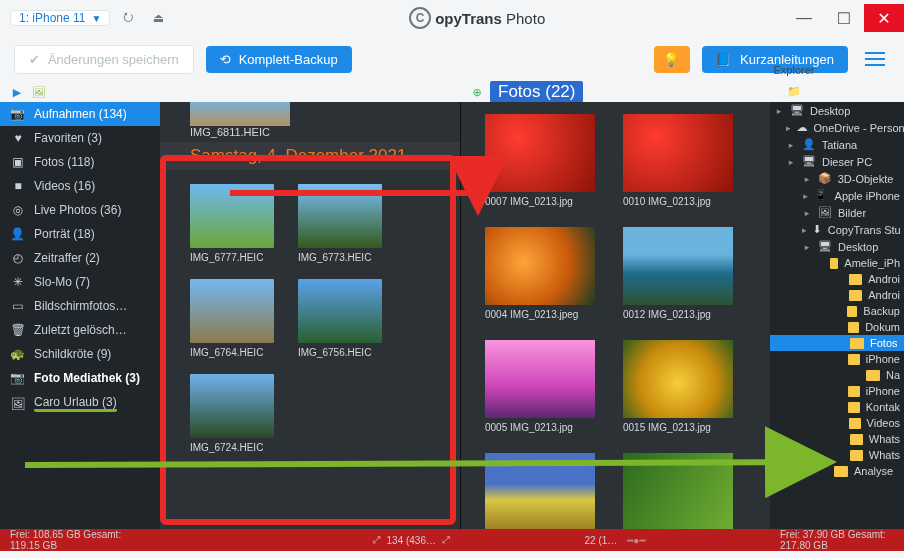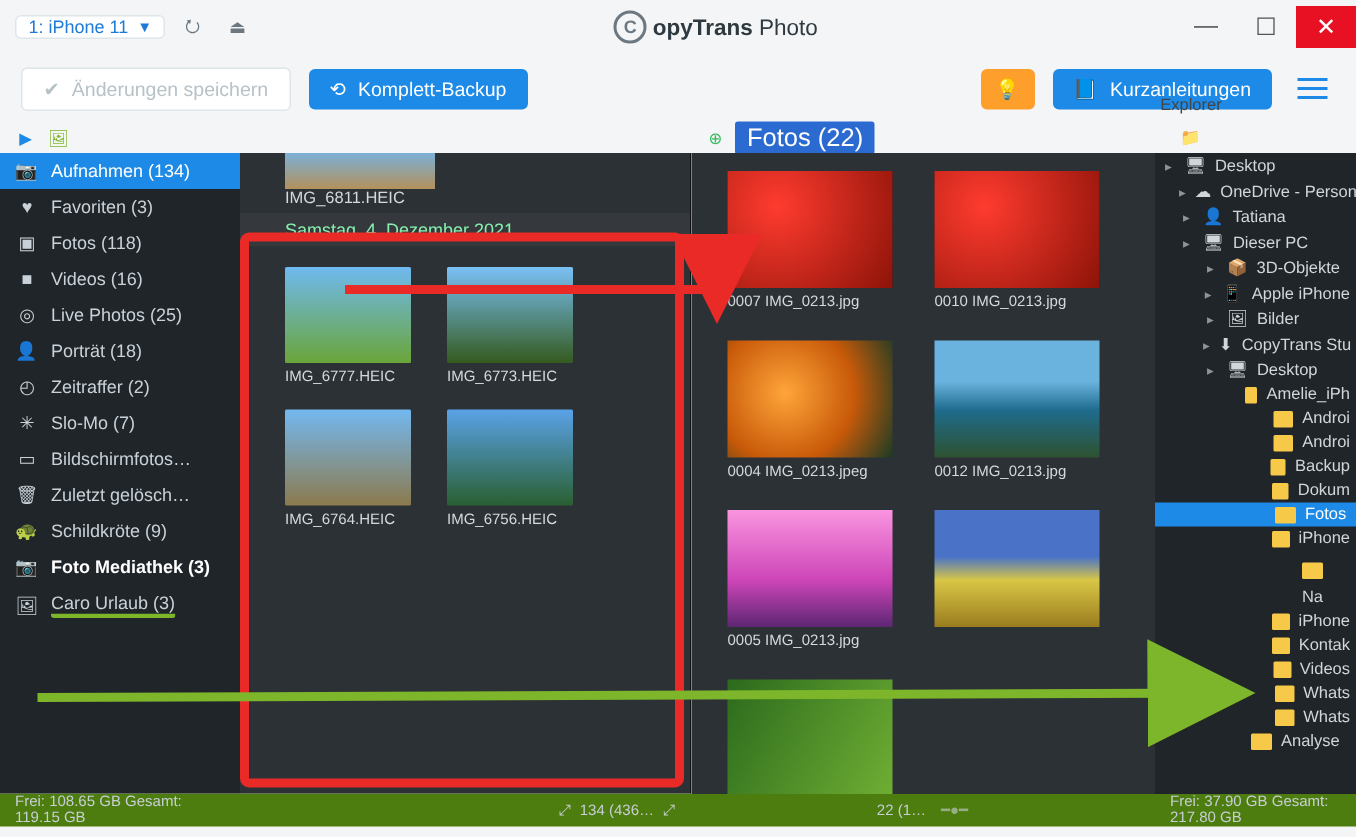--- a/index.html
+++ b/index.html
@@ -43,43 +43,43 @@
   .side-item{display:flex;align-items:center;gap:8px;padding:5px 10px;white-space:nowrap;cursor:pointer;}
   .side-item.active{background:#1c8ae6;color:#fff;}
   .side-item.strong{color:#fff;font-weight:600;}
   .side-item .ic{width:16px;text-align:center;font-size:12px;}
   .side-underline{border-bottom:3px solid #7db62a;border-radius:2px;}
 
   
   .device-pane{flex:0 0 300px;background:#2c3136;color:#d4d9dd;position:relative;overflow-y:auto;}
   .device-pane .top-thumb{width:100px;height:24px;margin-left:30px;background:linear-gradient(#7bb0d8,#b3915b);}
   .device-pane .caption{font-size:11px;color:#d4d9dd;}
-  .date-header{background:#35393d;font-size:12px;padding:4px 10px 4px 30px;color:#86efac;}
+  .date-header{background:#35393d;font-size:17px;padding:4px 10px 4px 30px;color:#f97316;}
   .thumb-grid{display:flex;flex-wrap:wrap;gap:16px 24px;padding:14px 12px 14px 30px;}
   .thumb{width:84px;}
   .thumb .img{width:84px;height:64px;border-radius:1px;}
   .thumb .lbl{font-size:10px;color:#d4d9dd;margin-top:4px;white-space:nowrap;}
 
   
   .mid-pane{flex:0 0 310px;background:#2c3136;color:#d4d9dd;overflow-y:auto;position:relative;border-left:1px solid #111;}
   .mgrid{display:flex;flex-wrap:wrap;gap:20px 28px;padding:12px 24px;}
   .mitem{width:110px;}
   .mitem .img{width:110px;height:78px;}
   .mitem .lbl{font-size:10px;color:#d4d9dd;margin-top:4px;white-space:nowrap;}
 
   
   .explorer{flex:1;background:#20252a;color:#d0d6da;font-size:11px;overflow-y:auto;}
   .node{display:flex;align-items:center;gap:6px;padding:2px 4px;white-space:nowrap;cursor:pointer;}
   .node .tw{color:#8a949b;width:10px;text-align:center;font-size:9px;}
   .node .fold{width:14px;height:11px;background:#f7c948;border-radius:1px;}
   .node.sel{background:#1c8ae6;color:#fff;}
-  .ind1{padding-left:16px;}.ind2{padding-left:32px;}.ind3{padding-left:48px;text-align:right;}.ind4{padding-left:64px;}.ind5{padding-left:80px;flex-direction:column;}
-
-  
-  .statusbar{height:22px;background:#4d7c0f;color:#c7cfd4;font-size:10px;display:flex;align-items:center;}
+  .ind1{padding-left:16px;}.ind2{padding-left:32px;}.ind3{padding-left:48px;text-align:right;}.ind4{padding-left:64px;}.ind5{padding-left:80px;}
+
+  
+  .statusbar{height:22px;background:#b91c1c;color:#c7cfd4;font-size:10px;display:flex;align-items:center;}
   .statusbar .seg{padding:0 10px;display:flex;align-items:center;gap:6px;}
 
   
   .ann{position:absolute;pointer-events:none;}
   .red-box{left:160px;top:155px;width:296px;height:370px;border:6px solid #ea2a27;border-radius:6px;}
   svg.arrows{position:absolute;left:0;top:0;width:904px;height:558px;pointer-events:none;}
 
   
   .c1{background:linear-gradient(#6fb9f0,#6aa539);} 
   .c2{background:linear-gradient(#5aa2e8,#2a5f31);} 
@@ -169,21 +169,21 @@
       <div class="side-item">
         <span class="ic">▣</span>
         <span>Fotos (118)</span>
       </div>
       <div class="side-item">
         <span class="ic">■</span>
         <span>Videos (16)</span>
       </div>
       <div class="side-item">
         <span class="ic">◎</span>
-        <span>Live Photos (25)</span>
+        <span>Live Photos (36)</span>
       </div>
       <div class="side-item">
         <span class="ic">👤</span>
         <span>Porträt (18)</span>
       </div>
       <div class="side-item">
         <span class="ic">◴</span>
         <span>Zeitraffer (2)</span>
       </div>
       <div class="side-item">
@@ -226,20 +226,24 @@
           <div class="lbl">IMG_6773.HEIC</div>
         </div>
         <div class="thumb">
           <div class="img c4"></div>
           <div class="lbl">IMG_6764.HEIC</div>
         </div>
         <div class="thumb">
           <div class="img c2"></div>
           <div class="lbl">IMG_6756.HEIC</div>
         </div>
+        <div class="thumb">
+          <div class="img c5"></div>
+          <div class="lbl">IMG_6724.HEIC</div>
+        </div>
       </div>
   </div>
 
   <div class="mid-pane">
     <div class="mgrid" id="mid-thumbs">
         <div class="mitem">
           <div class="img straw"></div>
           <div class="lbl">0007 IMG_0213.jpg</div>
         </div>
         <div class="mitem">
@@ -250,20 +254,24 @@
           <div class="img orange-img"></div>
           <div class="lbl">0004 IMG_0213.jpeg</div>
         </div>
         <div class="mitem">
           <div class="img coast"></div>
           <div class="lbl">0012 IMG_0213.jpg</div>
         </div>
         <div class="mitem">
           <div class="img pink"></div>
           <div class="lbl">0005 IMG_0213.jpg</div>
+        </div>
+        <div class="mitem">
+          <div class="img sunfl"></div>
+          <div class="lbl">0015 IMG_0213.jpg</div>
         </div>
         <div class="mitem">
           <div class="img field"></div>
         </div>
         <div class="mitem">
           <div class="img leaf"></div>
         </div>
       </div>
   </div>
 

